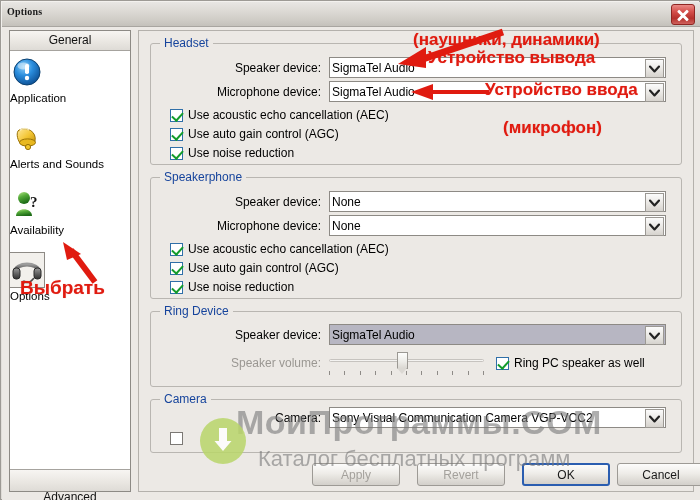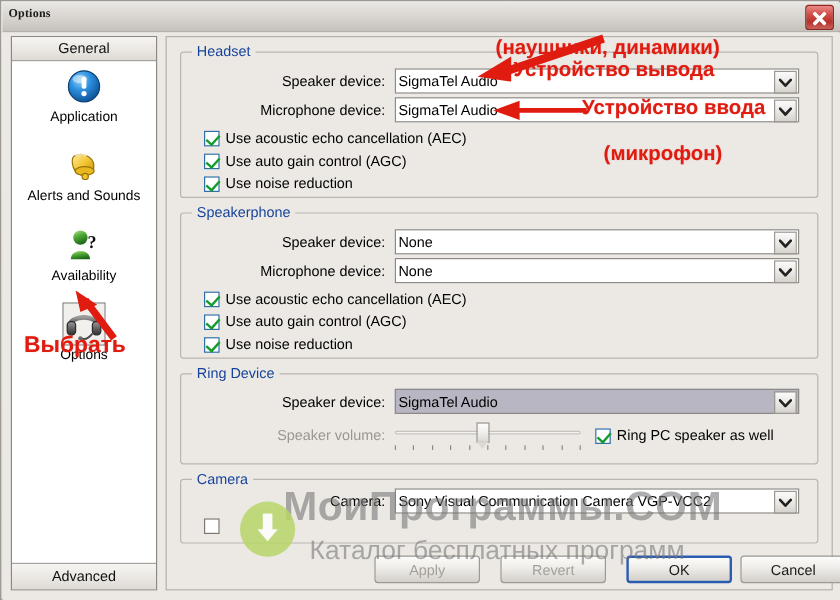--- a/index.html
+++ b/index.html
@@ -82,27 +82,27 @@
     padding-top: 2px;
   }
   .side-footer {
     position: absolute;
     left: 0; bottom: 0; width: 120px; height: 22px;
     background: linear-gradient(180deg,#f7f5f2 0%,#e9e6e1 60%,#dedbd6 100%);
     border-top: 1px solid #a6a39e;
     text-align: center;
     font-size: 12px;
     color: #111;
-    padding-top: 3px;
+    padding-top: 20px;
     margin-top: 20px;
   }
   .side-item {
     position: absolute;
     left: 0; width: 120px;
-    text-align: center;
+    text-align: left;
     cursor: pointer;
   }
   .side-item .icon-wrap {
     display: block;
     height: 36px;
     line-height: 36px;
   }
   .side-item .lbl {
     display: block;
     font-size: 11.5px;

